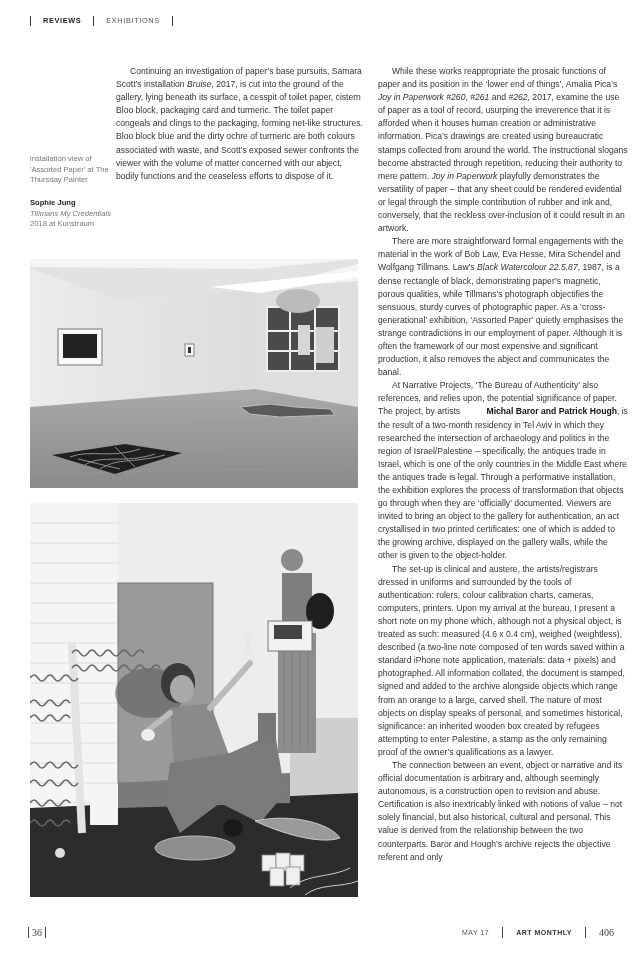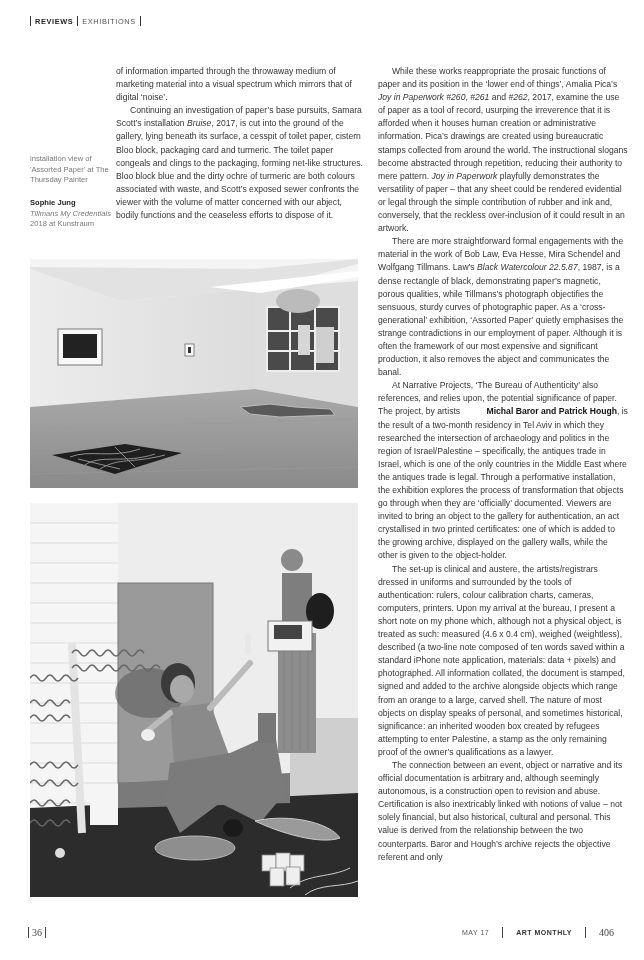--- a/index.html
+++ b/index.html
@@ -1,18 +1,18 @@
 <!DOCTYPE html>
 <html><head>
 <meta charset="utf-8">
 <style>
   html, body { margin: 0; padding: 0; background: #ffffff; }
   body { width: 644px; height: 960px; position: relative; overflow: hidden; font-family: "Liberation Sans", "DejaVu Sans", sans-serif; color: #2a2a2a; }
 
-  .section-tag { position: absolute; left: 30px; top: 16px; font-size: 7.4px; letter-spacing: 0.6px; display: flex; align-items: center; gap: 4px; color: #555; }
+  .section-tag { position: absolute; left: 30px; top: 16px; font-size: 7.4px; letter-spacing: 0.6px; display: flex; align-items: flex-start; gap: 12px; color: #555; }
   .section-tag .bar { display: inline-block; width: 1px; height: 10px; background: #333; }
   .section-tag .strong { font-weight: bold; color: #222; }
 
   .caption { position: absolute; left: 30px; width: 82px; font-size: 7.6px; line-height: 10.6px; color: #777; }
   .caption.c1 { top: 154px; }
   .caption.c2 { top: 198px; }
   .caption .artist { font-weight: bold; color: #222; display: block; }
   .caption em { font-style: italic; }
 
   .col { position: absolute; font-size: 8.6px; line-height: 13.1px; color: #333; text-align: left; }
@@ -45,21 +45,20 @@
 </div>
 
 <div class="caption c1">installation view of 'Assorted Paper' at The Thursday Painter</div>
 <div class="caption c2">
   <span class="artist">Sophie Jung</span>
   <em>Tillmans My Credentials</em>
   <span>2018 at Kunstraum</span>
 </div>
 
 <div class="col col-left">
-  <p>of information imparted through the throwaway medium of marketing material into a visual spectrum which mirrors that of digital ‘noise’.</p>
   <p class="indent"><span>Continuing an investigation of paper’s base pursuits, Samara Scott’s installation </span><em>Bruise</em><span>, 2017, is cut into the ground of the gallery, lying beneath its surface, a cesspit of toilet paper, cistern Bloo block, packaging card and turmeric. The toilet paper congeals and clings to the packaging, forming net-like structures. Bloo block blue and the dirty ochre of turmeric are both colours associated with waste, and Scott’s exposed sewer confronts the viewer with the volume of matter concerned with our abject, bodily functions and the ceaseless efforts to dispose of it.</span></p>
 </div>
 
 <div class="photo photo1">
   <svg width="328" height="229" viewBox="0 0 328 229">
     <defs>
       <linearGradient id="floor" x1="0" y1="0" x2="0" y2="1">
           <stop offset="0" stop-color="#a9a9a9"></stop>
           <stop offset="1" stop-color="#8a8a8a"></stop>
         </linearGradient>

